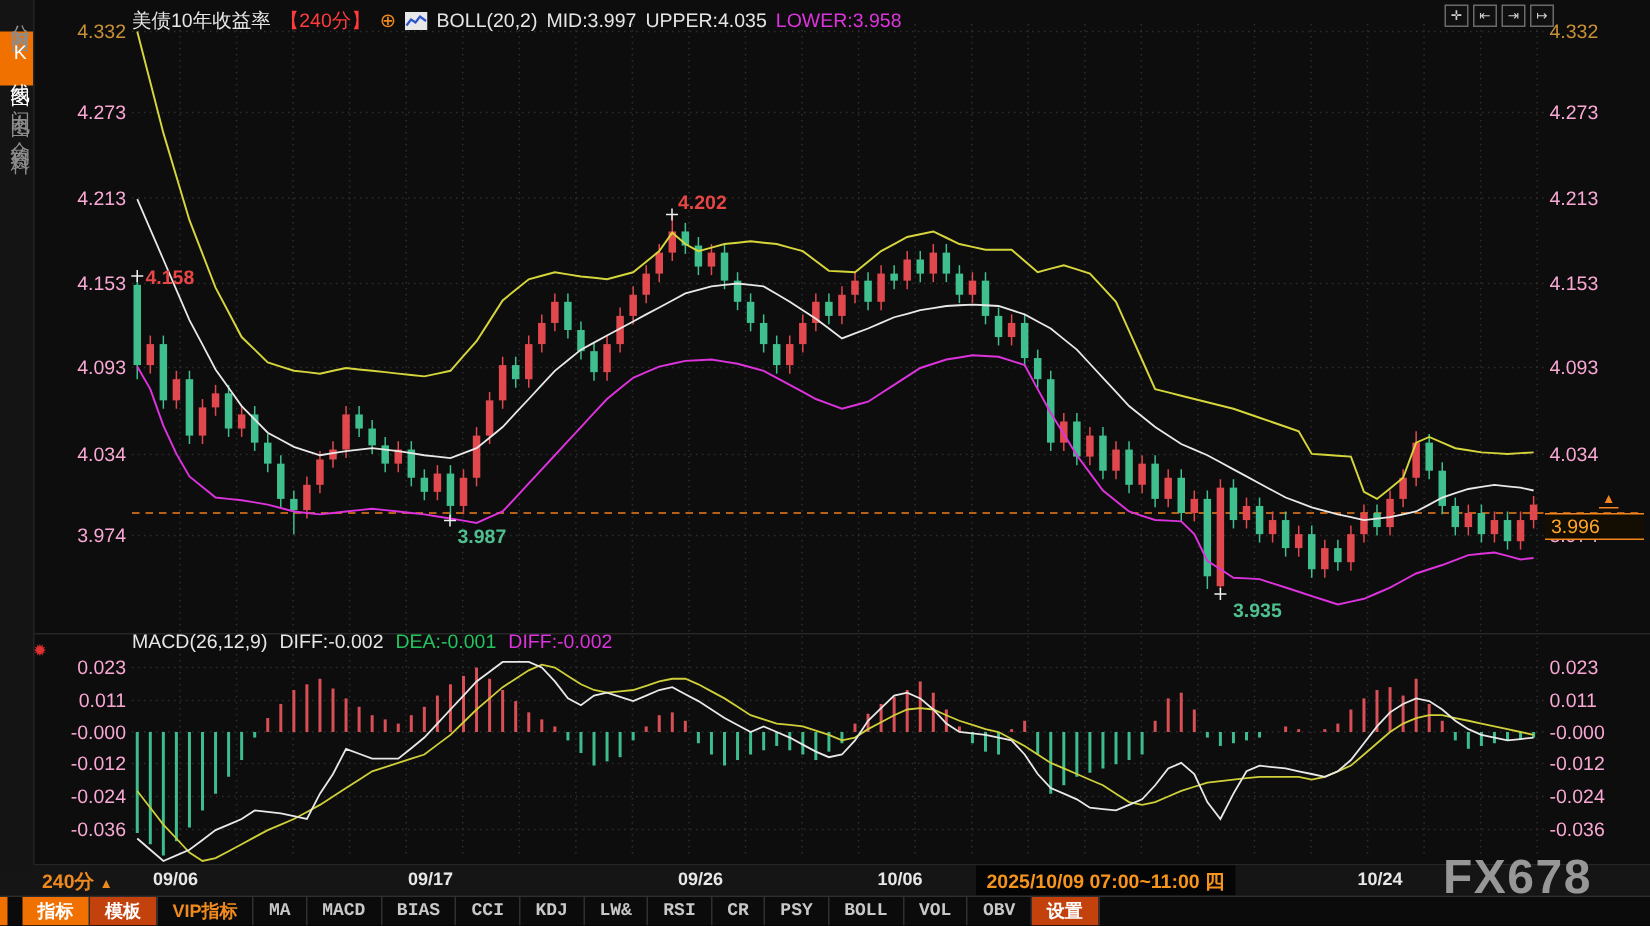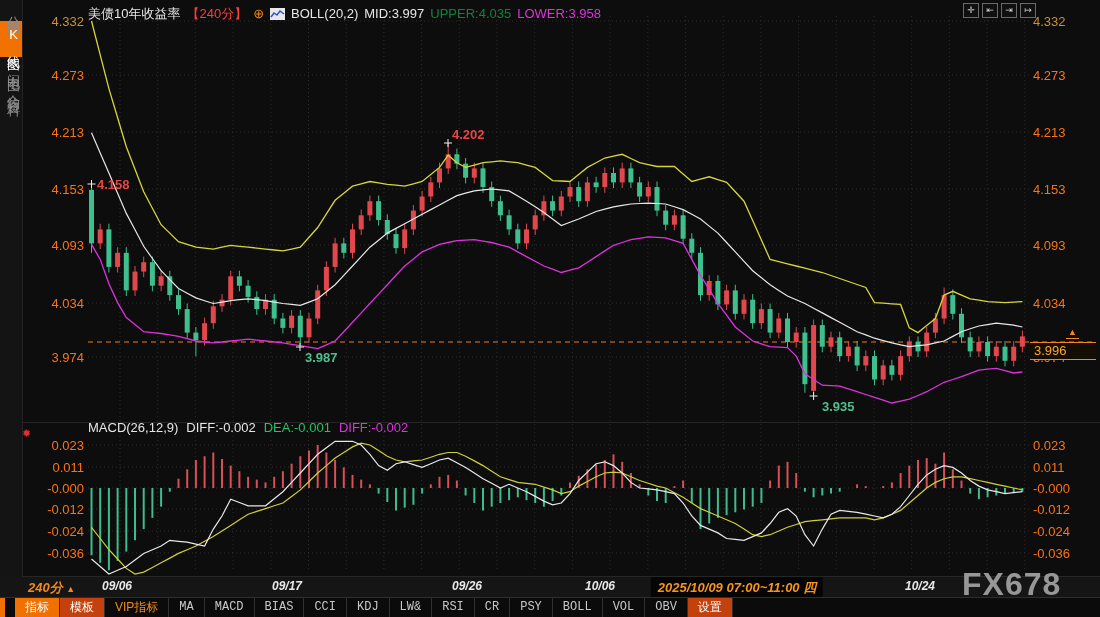--- a/index.html
+++ b/index.html
@@ -10,54 +10,54 @@
   .side-tab{width:22px;writing-mode:vertical-rl;text-orientation:upright;text-align:center;
             color:#8d8d8d;font-size:13px;letter-spacing:3px;cursor:pointer;margin:0 auto;padding:6px 0;}
   .side-tab.active{background:#f07000;color:#fff;}
   
   .chart-svg{position:absolute;left:0;top:0;z-index:1;}
   
   .hdr{position:absolute;left:88px;top:5px;z-index:7;font-size:13px;color:#e6e6e6;white-space:nowrap;}
   .hdr span{margin-right:6px;}
   .hdr .period{color:#ff3c3c;}
   .hdr .plus{color:#f08a1e;font-size:13px;}
-  .hdr .upper{color:#15803d;}
+  .hdr .upper{color:#e5e5e5;}
   .hdr .lower{color:#dd33dd;margin-top:20px;}
   .mini-chart-icon{display:inline-block;vertical-align:-2px;margin-right:6px;}
   
   .tr-icons{position:absolute;left:963px;top:3px;z-index:7;display:flex;gap:3px;}
   .tr-btn{width:14px;height:13px;border:1px solid #6a6a6a;color:#cfcfcf;font-size:9px;line-height:12px;
           text-align:center;background:#101010;cursor:pointer;}
   
-  .axis-label{position:absolute;font-size:13px;color:#f97316;transform:translateY(-50%);z-index:5;}
+  .axis-label{position:absolute;font-size:13px;color:#f9a8d4;transform:translateY(-50%);z-index:5;}
   .axis-left{left:24px;width:60px;text-align:right;}
   .axis-right{left:1033px;width:62px;text-align:left;}
   .macd-icon{position:absolute;left:22px;top:427px;color:#e03030;font-size:11px;z-index:7;}
   .macd-hdr{position:absolute;left:88px;top:420px;z-index:7;font-size:13px;color:#e6e6e6;white-space:nowrap;}
   .macd-hdr span{margin-right:8px;}
   .macd-hdr .dea{color:#22c55e;}
   .macd-hdr .macd{color:#dd33dd;}
   
   .sep{position:absolute;left:0;width:1100px;height:1px;background:#262626;z-index:2;}
   
   .price-badge{position:absolute;left:1030px;top:342px;width:62px;height:16px;background:#140d02;
                border-top:1px solid #f5861f;border-bottom:1px solid #f5861f;color:#ffa726;
                font-size:13px;line-height:16px;padding-left:4px;z-index:8;}
   .alert-arrow{position:absolute;left:1066px;top:328px;color:#f5861f;font-size:9px;line-height:9px;
                border-bottom:1px solid #f5861f;padding:0 2px 1px 2px;z-index:8;}
   
-  .time-axis{position:absolute;left:0;top:577px;width:1100px;height:20px;background:#151515;z-index:6;font-style:italic;}
+  .time-axis{position:absolute;left:0;top:577px;width:1100px;height:20px;background:#151515;z-index:6;}
   .period-label{position:absolute;left:28px;top:2px;color:#f08a1e;font-size:13px;font-weight:bold;cursor:pointer;}
   .period-arrow{color:#f08a1e;font-size:9px;}
   .date-label{position:absolute;top:2px;transform:translateX(-50%);color:#e8e8e8;font-size:12px;font-weight:bold;}
   .session-highlight{position:absolute;top:0;transform:translateX(-50%);background:#050505;color:#f7941d;
                      font-size:13px;font-weight:bold;padding:2px 7px;white-space:nowrap;text-align:right;}
   
   .toolbar{position:absolute;left:0;top:597px;width:1100px;height:20px;background:#0b0b0b;
-           border-top:1px solid #2e2e2e;display:flex;align-items:stretch;z-index:6;}
+           border-top:1px solid #2e2e2e;display:flex;align-items:stretch;z-index:6;font-weight:bold;}
   .tb-stripe{width:5px;background:#f07000;margin-right:10px;}
   .tb-item{padding:0 10px;line-height:19px;font-size:12px;color:#c8c8c8;border-right:1px solid #303030;
            cursor:pointer;white-space:nowrap;}
   .tb-item.mono{font-family:"Liberation Mono",monospace;}
   .tb-item.active{background:#f07000;color:#fff;}
   .tb-item.vip{color:#f08a1e;}
   .tb-item.light{background:#c2410c;color:#fff;}
   
   .watermark{position:absolute;left:962px;top:566px;font-size:32px;font-weight:bold;color:#979797;
              letter-spacing:1px;z-index:9;font-family:"Liberation Sans",sans-serif;}

